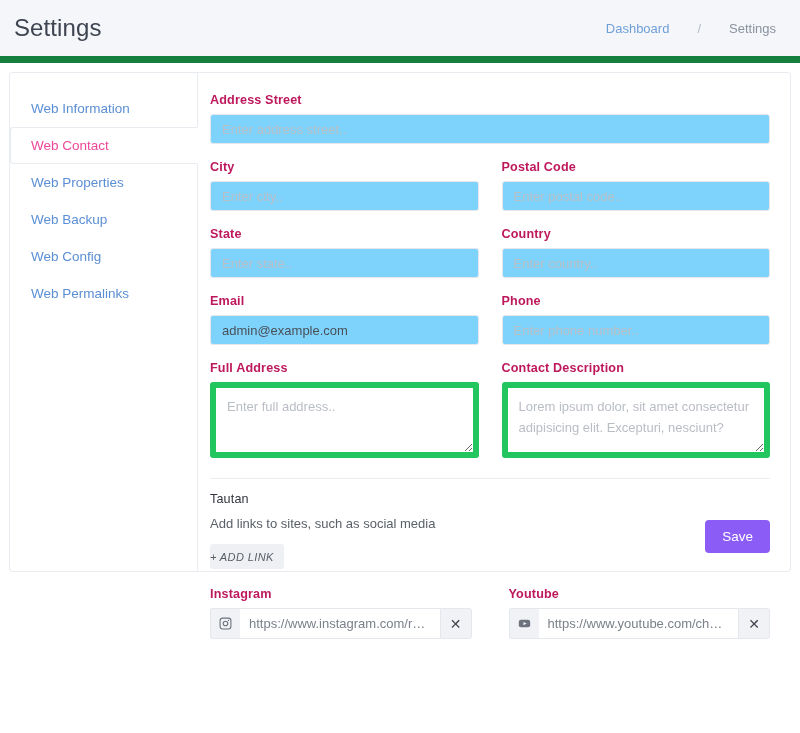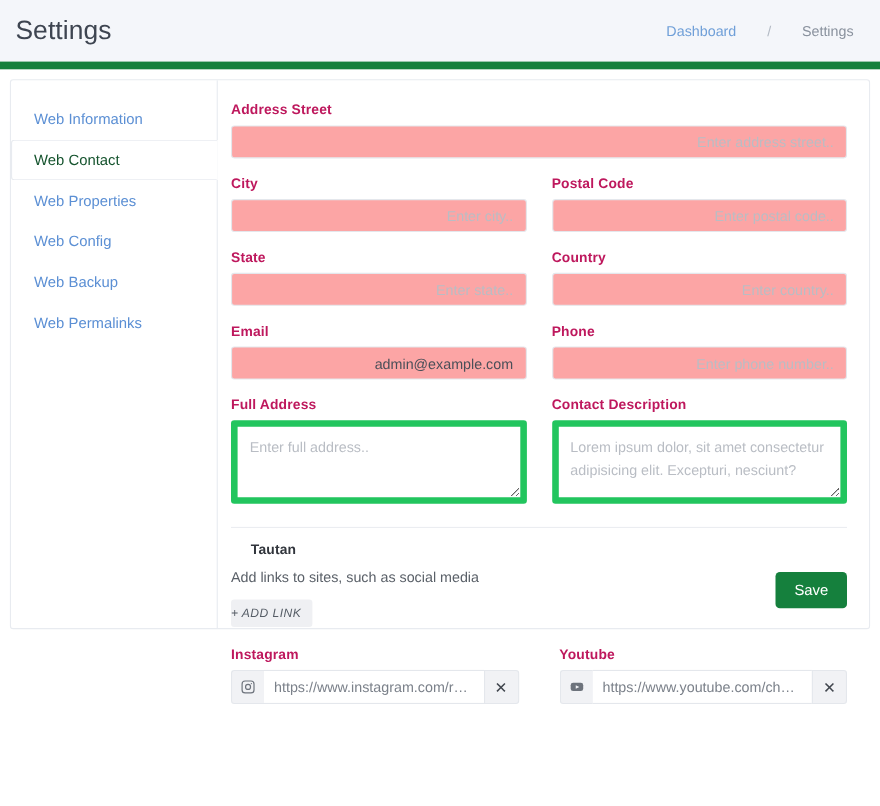--- a/index.html
+++ b/index.html
@@ -78,21 +78,21 @@
     color: #5b8fd4;
     padding: 9px 0 9px 20px;
     margin-right: -1px;
     cursor: pointer;
     line-height: 17px;
     border: 1px solid transparent;
     background: transparent;
     white-space: nowrap;
   }
   .nav-item.active {
-    color: #14532d;
+    color: #ec4899;
     background: #ffffff;
     border: 1px solid #e8ebf0;
     border-right-color: #ffffff;
     border-radius: 3px 0 0 3px;
   }
 
   
   .content {
     flex: 1;
     padding: 20px 20px 0 12px;
@@ -118,23 +118,22 @@
 
   .text-input {
     width: 100%;
     height: 30px;
     border: 1px solid #e4e7ec;
     border-radius: 3px;
     padding: 0 11px;
     font-size: 13px;
     font-family: "Liberation Sans", sans-serif;
     color: #4a4f58;
-    background: #fca5a5;
+    background: #7dd3fc;
     outline: none;
-    text-align: right;
   }
   .text-input::placeholder { color: #b9bdc4; }
 
   .text-area {
     width: 100%;
     height: 76px;
     border: 6px solid #22c55e;
     border-radius: 3px;
     padding: 8px 11px;
     font-size: 13px;
@@ -148,25 +147,24 @@
   .text-area::placeholder { color: #b9bdc4; }
 
   
   .divider {
     border: 0;
     border-top: 1px solid #ebedf1;
     margin: 16px 0 13px 0;
   }
   .section-title {
     font-size: 12.6px;
-    font-weight: bold;
+    font-weight: normal;
     color: #31353c;
     margin-bottom: 10px;
     letter-spacing: .15px;
-    margin-left: 18px;
   }
   .section-sub {
     font-size: 13px;
     color: #5a6068;
     margin-bottom: 13px;
   }
   .add-link-btn {
     display: inline-block;
     font-size: 11px;
     letter-spacing: .4px;
@@ -233,21 +231,21 @@
     font-family: "Liberation Sans", sans-serif;
   }
 
   
   .save-bar {
     position: absolute;
     right: 20px;
     bottom: 18px;
   }
   .save-btn {
-    background: #15803d;
+    background: #8b5cf6;
     color: #ffffff;
     border: 0;
     border-radius: 4px;
     font-size: 13.5px;
     padding: 9px 17px;
     cursor: pointer;
     font-family: "Liberation Sans", sans-serif;
   }
 
   svg { display: block; }
@@ -265,22 +263,22 @@
       <span class="current">Settings</span>
     </div>
   </div>
 
   <div class="card">
 
     <nav class="side-nav">
       <div class="nav-item">Web Information</div>
       <div class="nav-item active">Web Contact</div>
       <div class="nav-item">Web Properties</div>
+      <div class="nav-item">Web Backup</div>
       <div class="nav-item">Web Config</div>
-      <div class="nav-item">Web Backup</div>
       <div class="nav-item">Web Permalinks</div>
     </nav>
 
     <div class="content">
 
       <div class="row">
         <div class="col col-full">
           <label class="field-label">Address Street</label>
           <input class="text-input" type="text" placeholder="Enter address street.." style="">
         </div>

